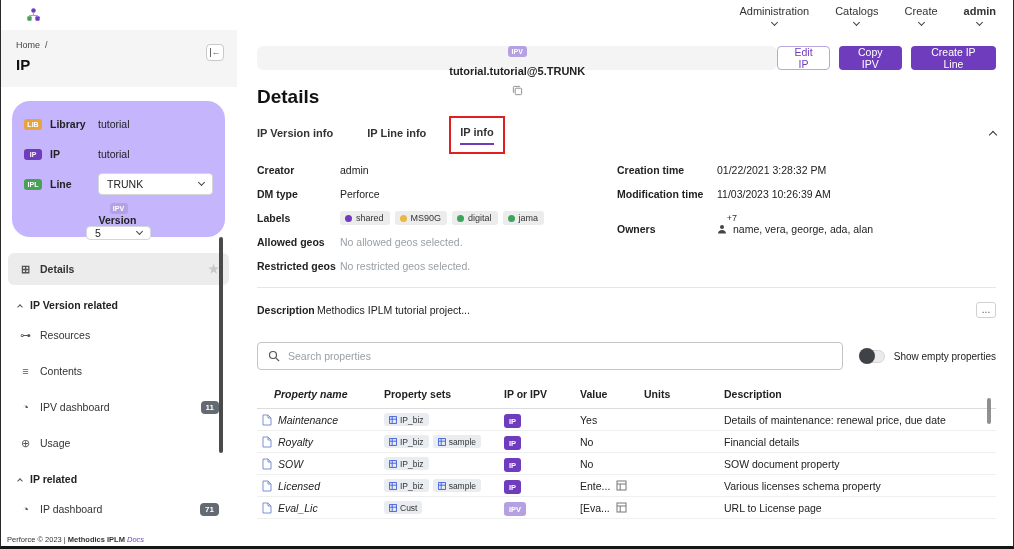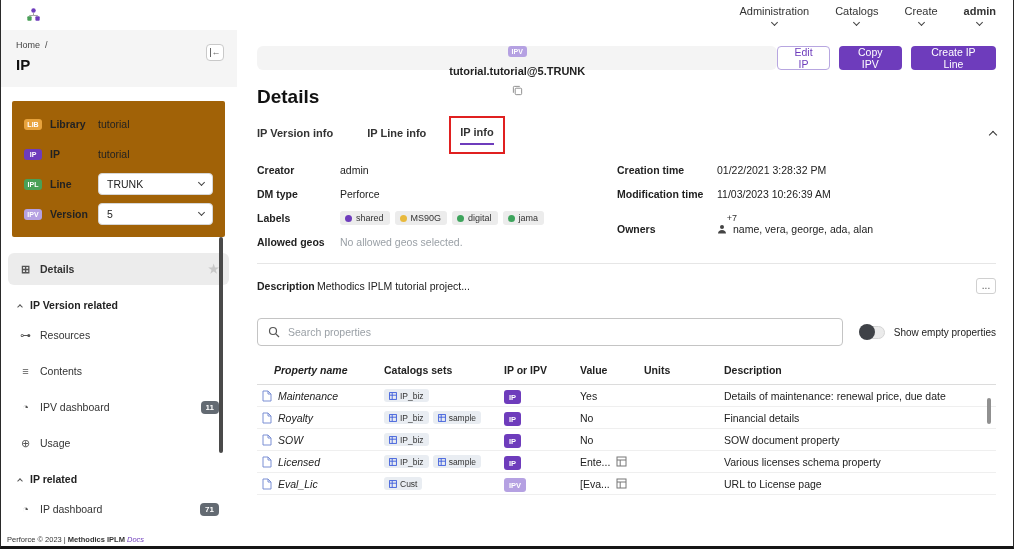--- a/index.html
+++ b/index.html
@@ -21,23 +21,23 @@
 
   .app{display:flex;height:519px;}
 
   
   .sidebar{width:237px;flex:none;position:relative;background:#fff;overflow:hidden;}
   .sidebar-head{background:#f5f5f5;padding:10px 16px 14px;position:relative;}
   .breadcrumb{font-size:9px;color:#444;}
   .sidebar-title{font-size:15px;font-weight:700;margin-top:6px;color:#111;}
   .collapse-btn{position:absolute;right:13px;top:14px;width:18px;height:17px;border:1px solid #c9c9c9;border-radius:4px;background:#fff;display:flex;align-items:center;justify-content:center;cursor:pointer;}
   .collapse-glyph{border-left:1.5px solid #666;padding-left:1px;font-size:9px;color:#666;line-height:1;}
-  .context-card{margin:14px 12px 0;background:#a16207;border-radius:2px;padding:12px;}
+  .context-card{margin:14px 12px 0;background:#c4b5fd;border-radius:18px;padding:12px;}
   .ctx-row{display:flex;align-items:center;margin-bottom:8px;height:22px;}
-  .ctx-row:last-child{margin-bottom:0;}
+  .ctx-row:last-child{margin-bottom:0;flex-direction:column;}
   .ctx-badge{font-size:7px;font-weight:700;color:#fff;border-radius:3px;padding:2px 2px;min-width:18px;text-align:center;flex:none;}
   .ctx-badge.lib{background:#e8a33d;}
   .ctx-badge.ip{background:#6e3cbc;}
   .ctx-badge.ipl{background:#49a057;}
   .ctx-badge.ipv{background:#b5a1e2;}
   .ctx-label{font-size:10.5px;font-weight:700;color:#222;margin-left:8px;width:48px;flex:none;}
   .ctx-value{font-size:10.5px;color:#222;}
   .ctx-select{flex:1;display:flex;align-items:center;justify-content:space-between;background:#fff;border:1px solid #d6d6d6;border-radius:4px;height:22px;padding:0 8px;font-size:10.5px;color:#222;cursor:pointer;gap:36px;}
   .sidebar-nav{margin-top:16px;padding:0 8px;}
   .nav-item{display:flex;align-items:center;height:32px;padding:0 10px;border-radius:6px;margin-bottom:4px;font-size:10.5px;color:#333;cursor:pointer;}
@@ -294,20 +294,24 @@
     <span class="label-dot" style="background: rgb(61, 164, 92);"></span>
     <span class="label-text">jama</span>
   </span>
               <span class="labels-more" style="position:relative;left:0;">+7</span>
             </span>
           </div>
         <div class="frow">
             <span class="flabel">Allowed geos</span>
             <span class="fvalue muted">No allowed geos selected.</span>
           </div>
+        <div class="frow">
+            <span class="flabel">Restricted geos</span>
+            <span class="fvalue muted">No restricted geos selected.</span>
+          </div>
       </div>
       <div class="fcol-right">
         <div class="frow">
             <span class="flabel">Creation time</span>
             <span class="fvalue">01/22/2021 3:28:32 PM</span>
           </div>
         <div class="frow">
             <span class="flabel">Modification time</span>
             <span class="fvalue">11/03/2023 10:26:39 AM</span>
           </div>
@@ -346,21 +350,21 @@
         <span class="toggle">
             <span class="toggle-knob"></span>
           </span>
         <span class="toggle-label">Show empty properties</span>
       </div>
     </div>
 
     <div class="ptable">
       <div class="thead">
         <div class="cell c-name">Property name</div>
-        <div class="cell c-sets">Catalogs sets</div>
+        <div class="cell c-sets">Property sets</div>
         <div class="cell c-scope">IP or IPV</div>
         <div class="cell c-value">Value</div>
         <div class="cell c-units">Units</div>
         <div class="cell c-desc">Description</div>
       </div>
       <div>
           <div class="trow">
     <div class="cell c-name">
               <svg class="doc-icon" width="10" height="12" viewBox="0 0 10 12">
                 <path d="M1 1h5l3 3v7H1z" fill="none" stroke="#7b8fd4"></path>

